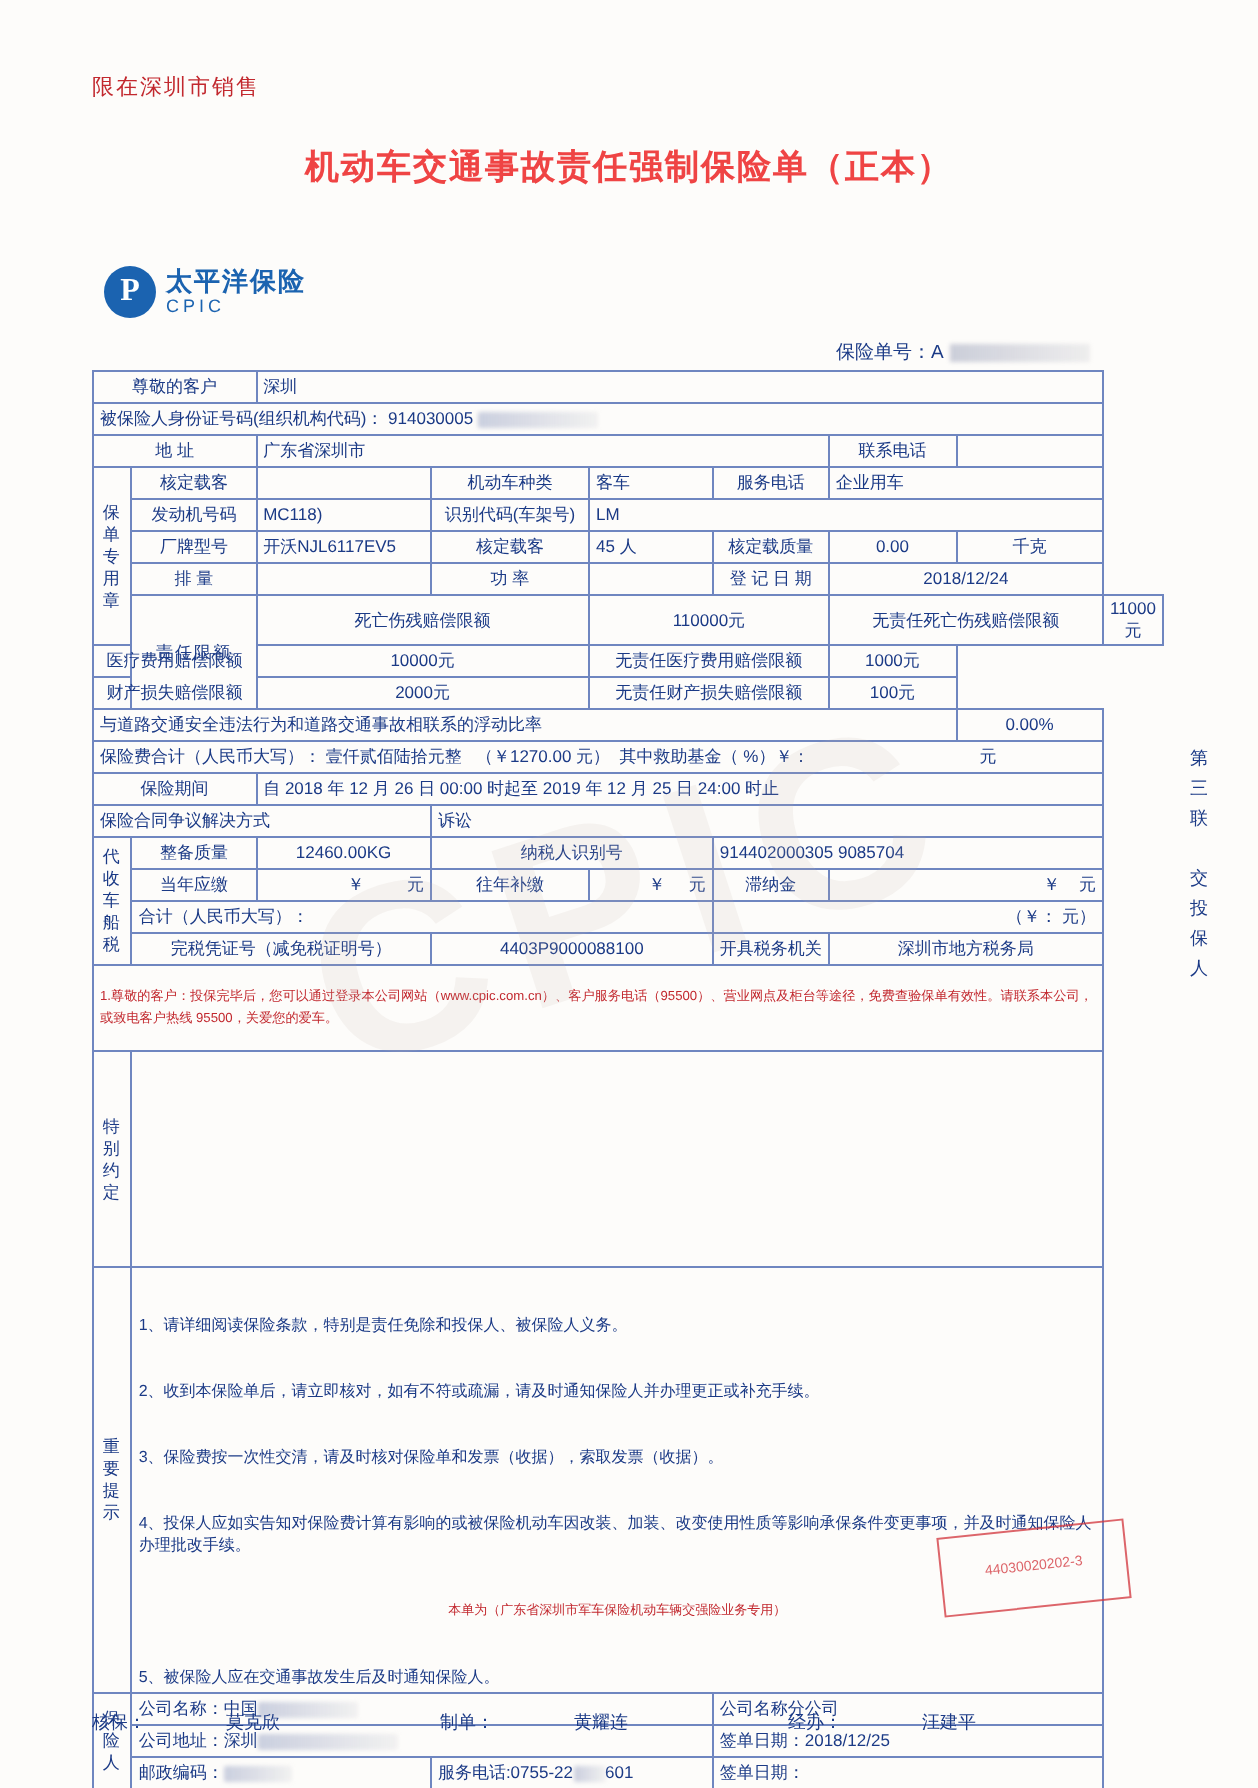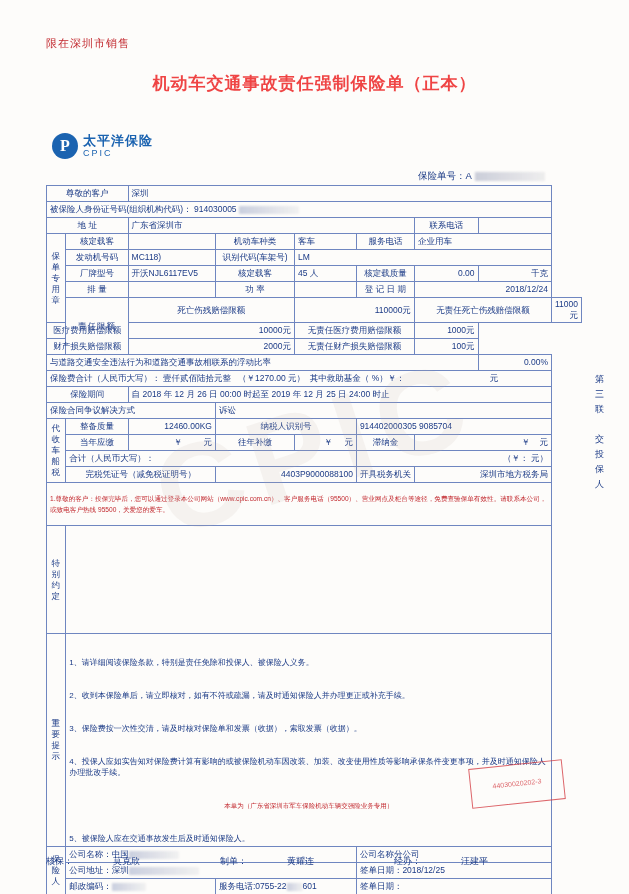--- a/index.html
+++ b/index.html
@@ -42,21 +42,21 @@
   .branch-blur{display:inline-block;width:96px;height:11px;background:linear-gradient(90deg,rgba(180,180,190,.55),rgba(200,195,200,.35));vertical-align:middle;margin-left:6px;filter:blur(1px);border-radius:2px;}
 
   .polno{position:absolute;top:170px;left:398px;font-size:9.5px;color:#1b3a86;margin-left:20px;}
   .polno .blur{display:inline-block;width:70px;height:9px;background:linear-gradient(90deg,rgba(170,175,195,.6),rgba(205,205,210,.3));filter:blur(1px);vertical-align:middle;margin:0 3px;}
 
   
   table.doc{position:absolute;left:46px;top:185px;width:536px;border-collapse:collapse;font-size:8.5px;color:#1b3a86;}
   table.doc td{border:1px solid #6f86c0;padding:1px 3px;vertical-align:middle;height:13px;line-height:11px;}
   .lbl{text-align:center;white-space:nowrap;}
   .vlbl{width:13px;text-align:center;line-height:10px;font-size:8.5px;letter-spacing:1px;}
-  .ctr{text-align:right;}
+  .ctr{text-align:center;}
   .rt{text-align:right;}
   .blurtxt{display:inline-block;height:8px;background:linear-gradient(90deg,rgba(160,170,200,.55),rgba(210,210,215,.25));filter:blur(1px);vertical-align:middle;border-radius:1px;}
 
   .side{position:absolute;left:590px;top:372px;width:20px;font-size:9px;color:#1b3a86;text-align:center;line-height:15px;letter-spacing:1px;}
   .side2{position:absolute;left:590px;top:432px;width:20px;font-size:9px;color:#1b3a86;text-align:center;line-height:15px;letter-spacing:1px;}
 
   .redbox{font-size:6.6px;color:#c2282e;line-height:10px;padding:3px 4px;}
   .notebox{font-size:8px;line-height:13px;padding:3px 5px;}
   .notebox div{margin-bottom:1px;margin-top:22px;}
   .small-red{color:#c2282e;font-size:6.5px;}

